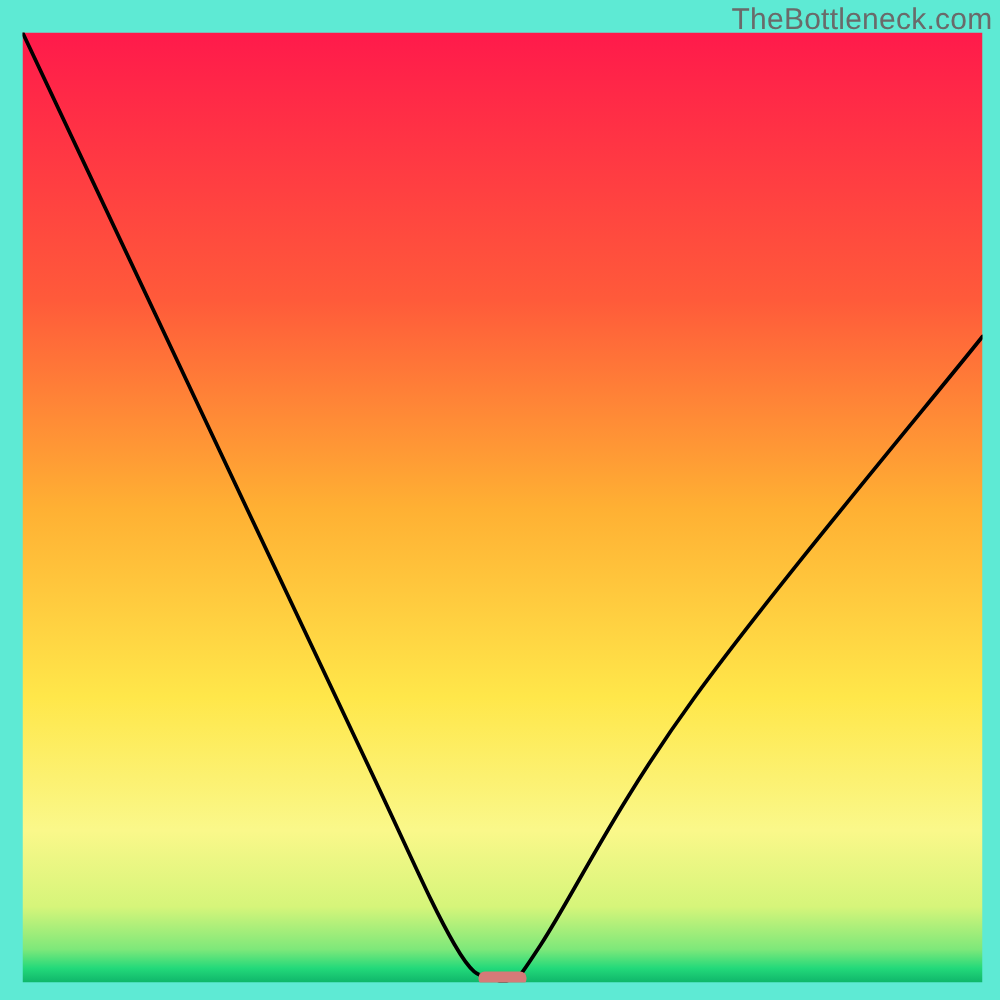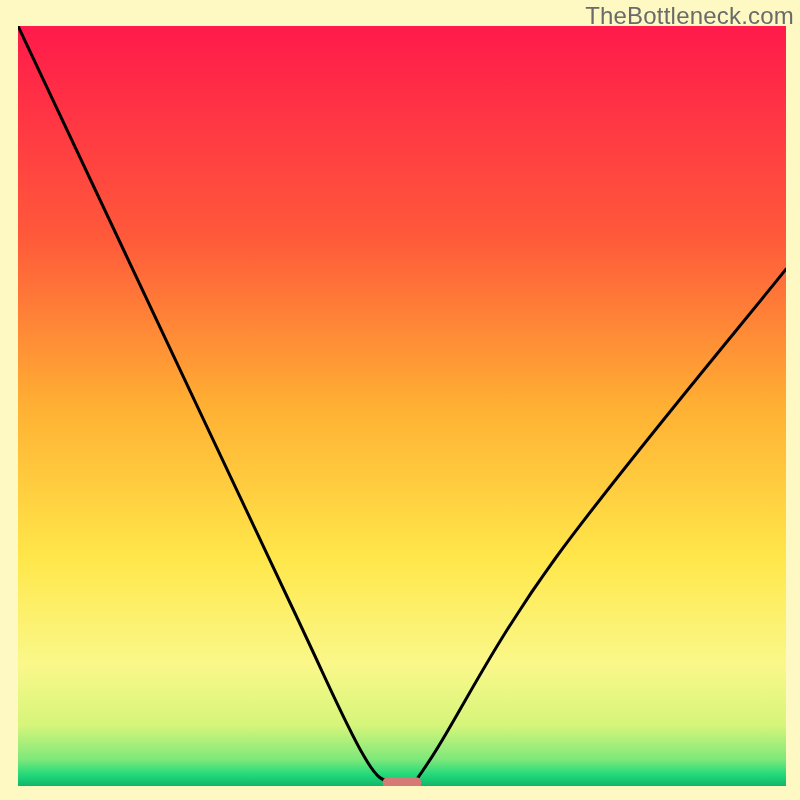--- a/index.html
+++ b/index.html
@@ -8,21 +8,21 @@
     width: 800px;
     height: 800px;
     background: #000;
     overflow: hidden;
     font-family: Arial, Helvetica, sans-serif;
   }
   .container {
     position: relative;
     width: 800px;
     height: 800px;
-    background: #fef9c3;
+    background: #5eead4;
   }
   .watermark {
     position: absolute;
     top: 2px;
     right: 6px;
     color: #6a6a6a;
     font-size: 24px;
     font-weight: 500;
     letter-spacing: 0.2px;
     z-index: 10;

